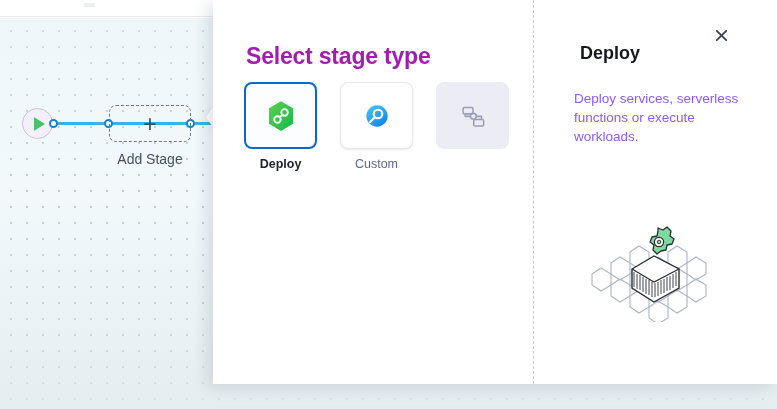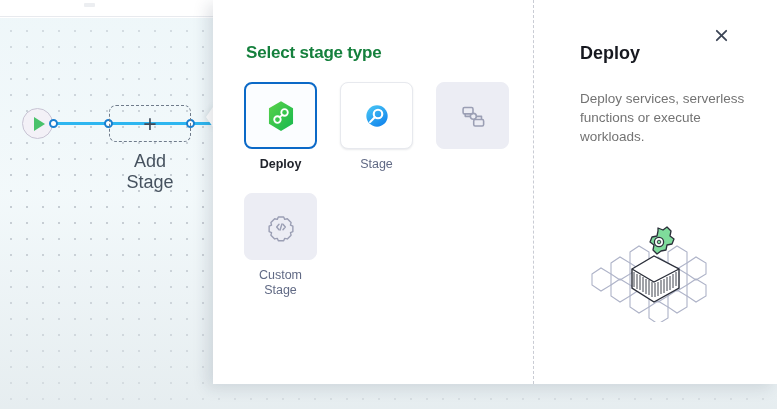--- a/index.html
+++ b/index.html
@@ -111,21 +111,21 @@
     color: #3f4a5a;
     font-size: 23px;
     line-height: 1;
     font-weight: 400;
   }
   .add-stage-label {
     position: absolute;
     left: 109px; top: 133px;
     width: 82px;
     text-align: center;
-    font-size: 18px;
+    font-size: 14px;
     color: #46525f;
   }
   .conn-right {
     position: absolute;
     left: 191px; top: 104px;
     width: 30px; height: 3px;
     background: #2eb6f0;
   }
 
   
@@ -155,23 +155,23 @@
 
   
   .left-pane {
     position: absolute;
     left: 0; top: 0;
     width: 320px; height: 384px;
   }
   .panel-title {
     position: absolute;
     left: 33px; top: 43px;
-    font-size: 17px;
+    font-size: 23px;
     font-weight: bold;
-    color: #15803d;
+    color: #a21caf;
     letter-spacing: -0.2px;
   }
 
   .tile-grid {
     position: absolute;
     left: 31px; top: 82px;
     width: 270px;
   }
   .tile-row {
     display: flex;
@@ -223,25 +223,25 @@
   }
   .detail-title {
     position: absolute;
     left: 46px; top: 43px;
     font-size: 18px;
     font-weight: bold;
     color: #16181f;
   }
   .detail-desc {
     position: absolute;
-    left: 46px; top: 89px;
+    left: 40px; top: 89px;
     width: 170px;
     font-size: 13.5px;
     line-height: 19px;
-    color: #737373;
+    color: #8b5cf6;
   }
   .close-btn {
     position: absolute;
     left: 710px; top: 24px;
     width: 22px; height: 22px;
     display: flex;
     align-items: center;
     justify-content: center;
     cursor: pointer;
   }
@@ -321,21 +321,21 @@
                     <stop offset="100%" stop-color="#1183ec"></stop>
                   </linearGradient>
                 </defs>
                 <circle cx="24" cy="24" r="16" fill="url(#gBuild)"></circle>
                 <g fill="none" stroke="#ffffff" stroke-width="3.2" stroke-linecap="round">
                   <circle cx="25.5" cy="21" r="6.4"></circle>
                   <path d="M20.6 25.8 L13.6 33.2"></path>
                 </g>
               </svg>
             </div>
-            <div class="tile-label">Stage</div>
+            <div class="tile-label">Custom</div>
           </div>
 
           <div class="tile-cell">
             <div class="tile disabled">
               <svg width="34" height="34" viewBox="0 0 48 48">
                 <g fill="none" stroke="#9b9fb4" stroke-width="2.2" stroke-linejoin="round">
                   <rect x="10" y="12" width="14" height="9" rx="2"></rect>
                   <rect x="25" y="29" width="14" height="9" rx="2"></rect>
                   <circle cx="24.5" cy="24.5" r="4.2"></circle>
                   <path d="M13 21 L13 24.5 L20.3 24.5"></path>
@@ -343,34 +343,20 @@
                 </g>
               </svg>
             </div>
           </div>
 
         </div>
 
         <div class="tile-row row2">
 
 
-          <div class="tile-cell">
-            <div class="tile disabled">
-              <svg width="32" height="32" viewBox="0 0 48 48">
-                <g fill="none" stroke="#9b9fb4" stroke-width="2.1" stroke-linejoin="round" stroke-linecap="round">
-                  <path d="M20 9 h8 l1.6 3.6 3.9 -0.9 5.6 5.6 -0.9 3.9 3.6 1.6 v8 l-3.6 1.6 0.9 3.9 -5.6 5.6 -3.9 -0.9 -1.6 3.6 h-8 l-1.6 -3.6 -3.9 0.9 -5.6 -5.6 0.9 -3.9 -3.6 -1.6 v-8 l3.6 -1.6 -0.9 -3.9 5.6 -5.6 3.9 0.9 Z"></path>
-                  <path d="M21 20 L17.5 24 L21 28"></path>
-                  <path d="M27 20 L30.5 24 L27 28"></path>
-                  <path d="M25.4 19.4 L22.6 28.6"></path>
-                </g>
-              </svg>
-            </div>
-            <div class="tile-label">Custom
-Stage</div>
-          </div>
 
         </div>
       </div>
     </div>
 
     <div class="right-pane">
       <div class="detail-title">Deploy</div>
       <div class="detail-desc">Deploy services, serverless functions or execute workloads.</div>
 
       <div class="illustration">

